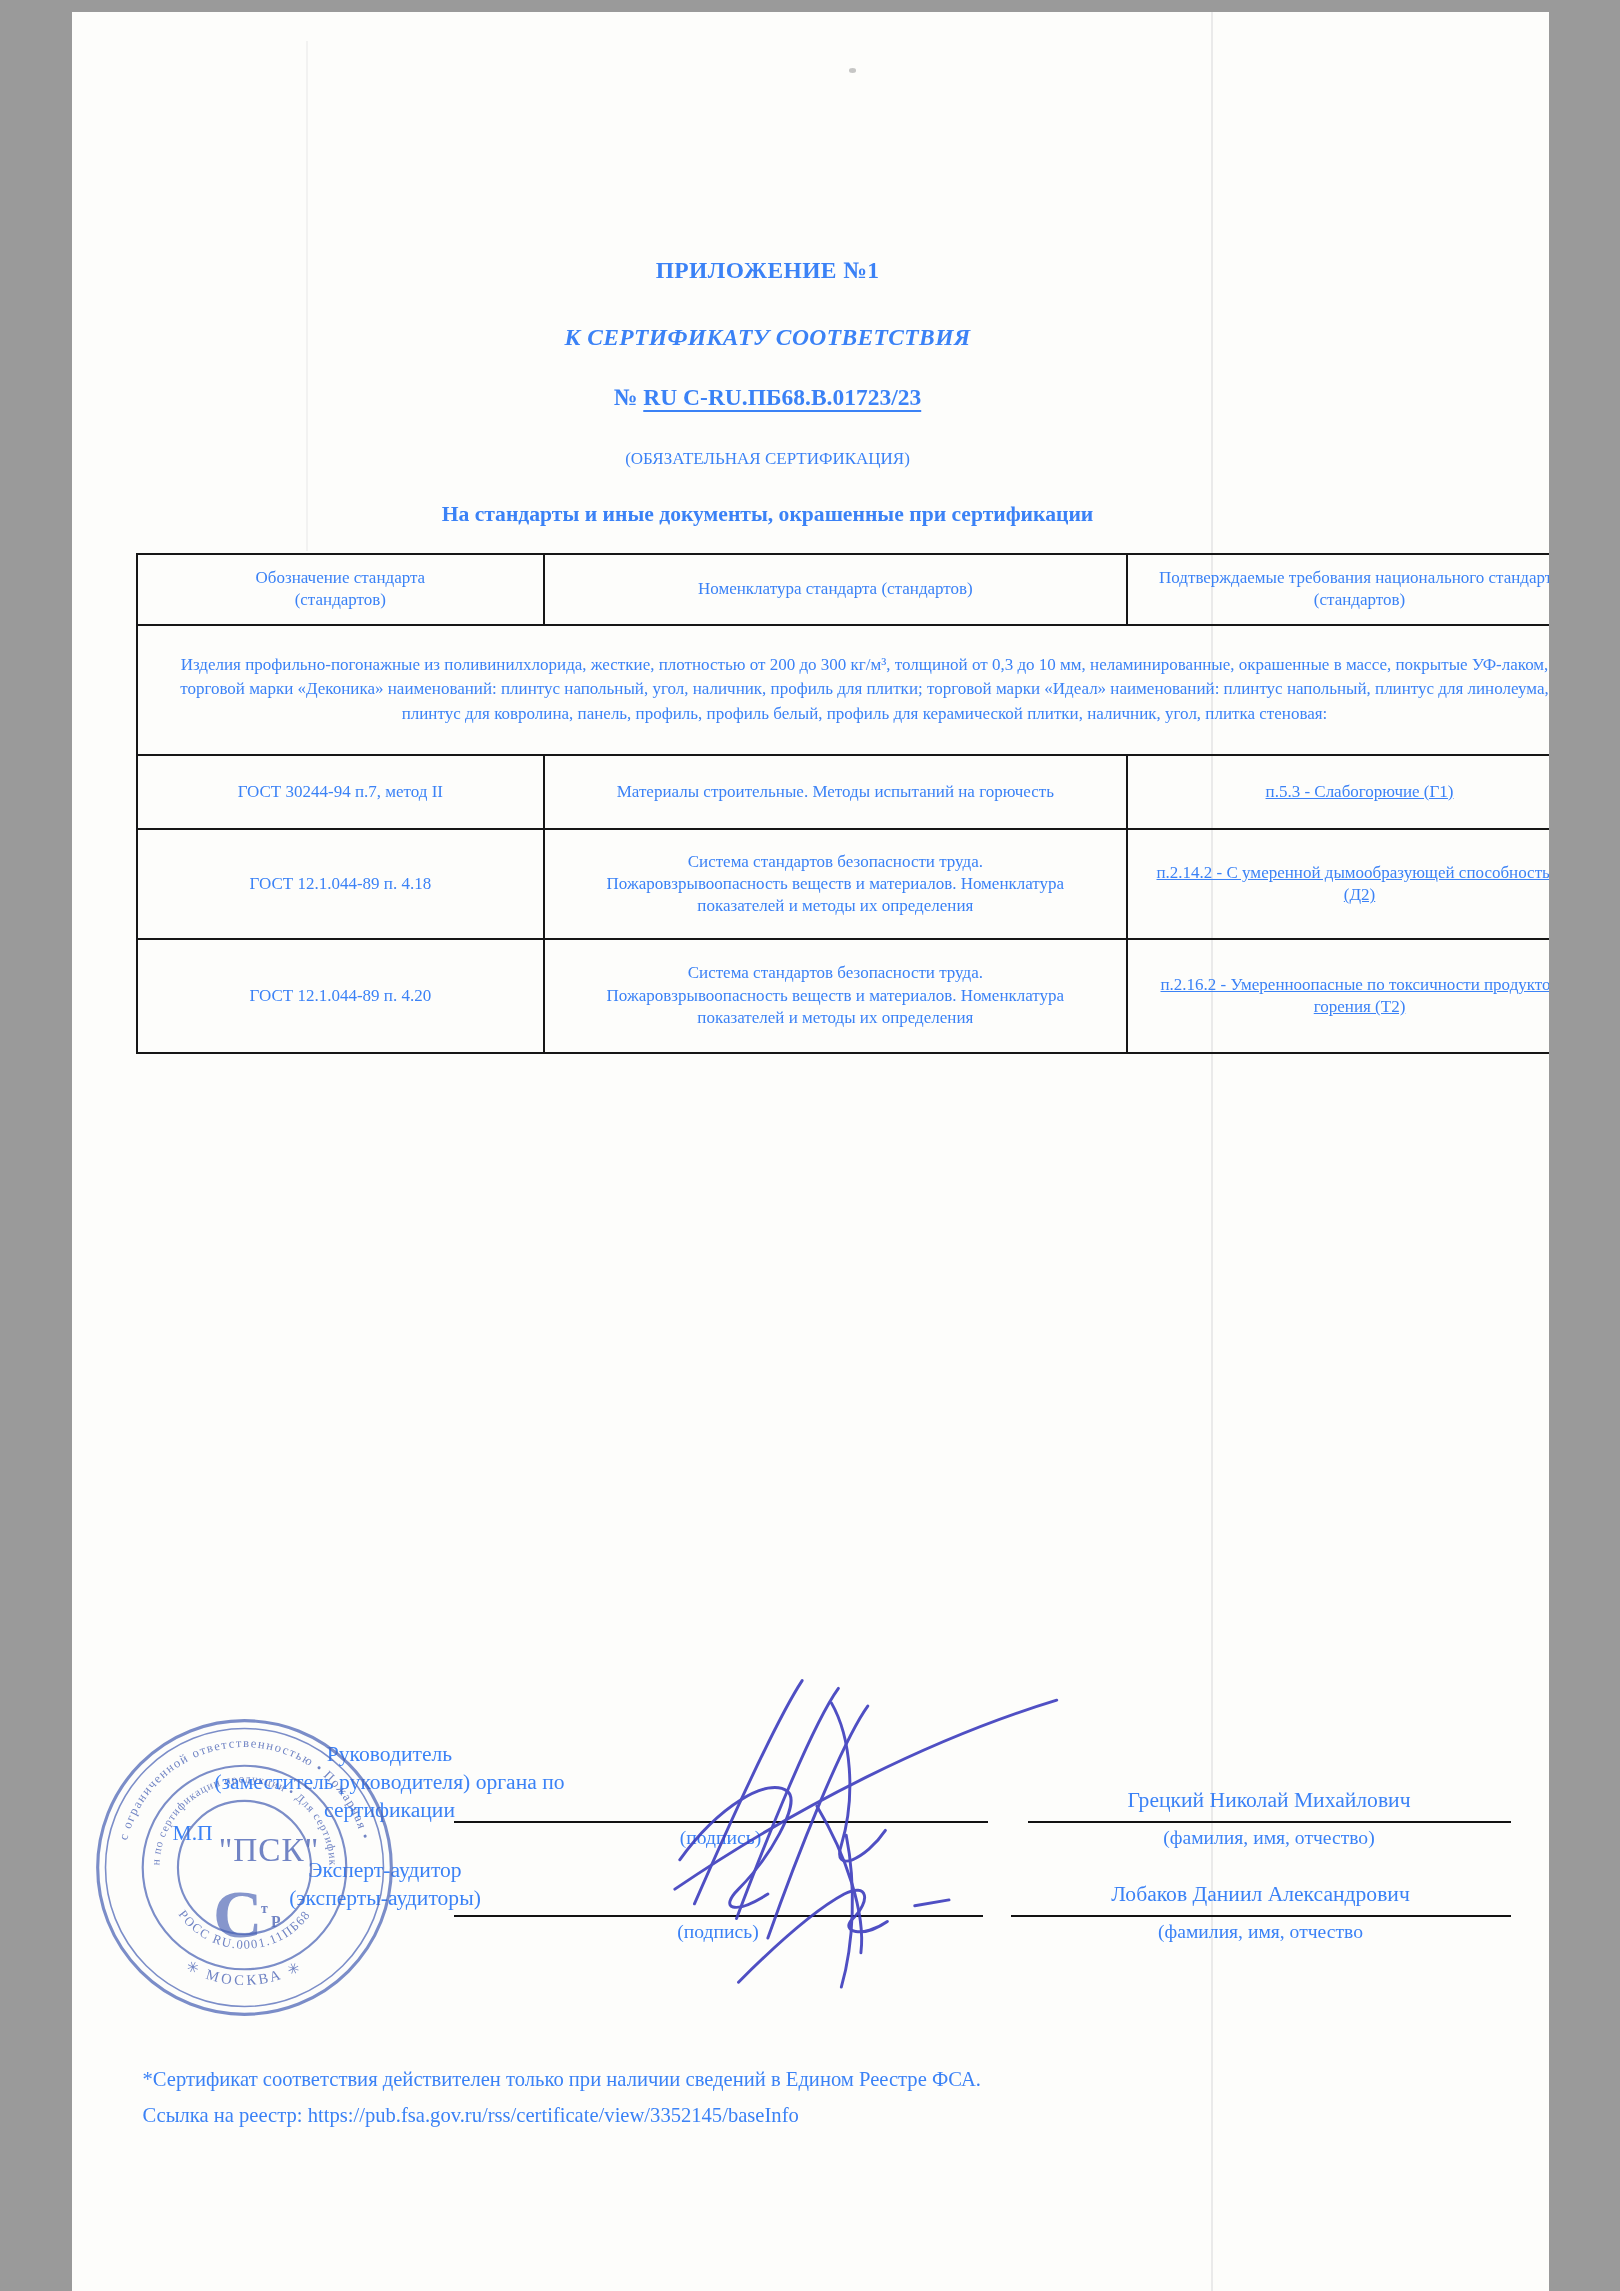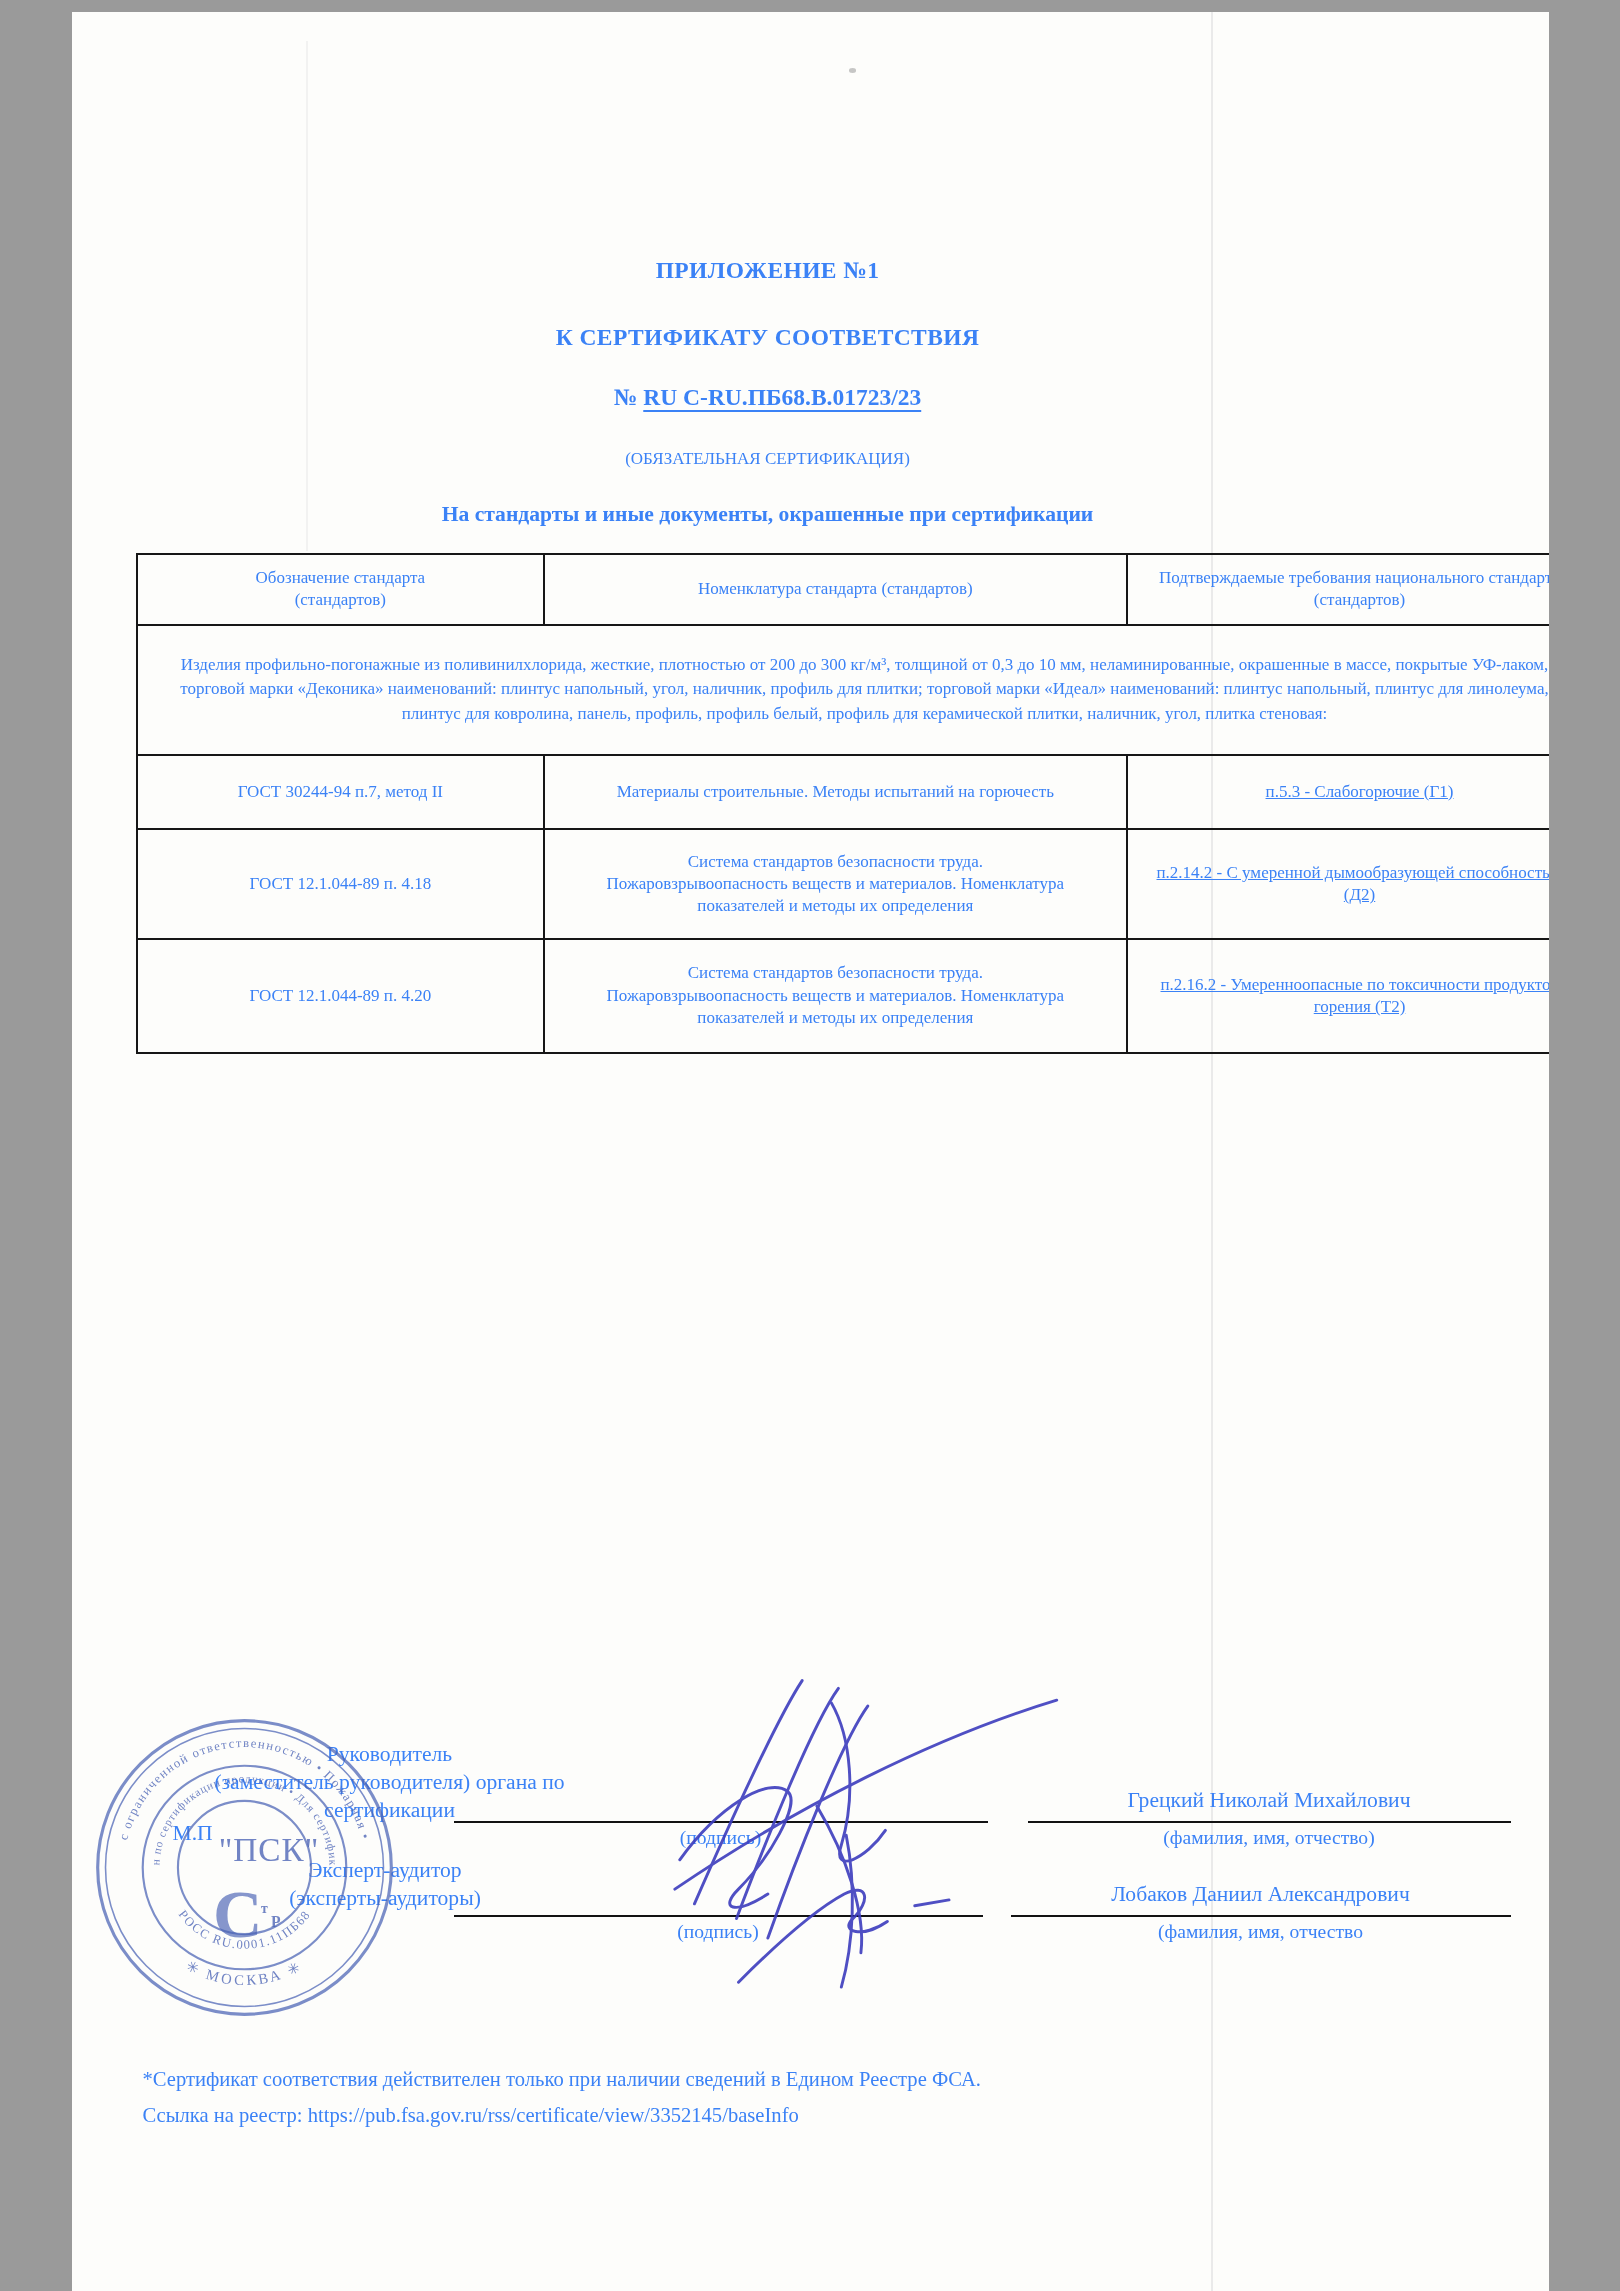--- a/index.html
+++ b/index.html
@@ -9,21 +9,21 @@
     overflow:hidden;margin:12px auto;
   }
   
   .artifact-v1{position:absolute;left:1139px;top:0;width:2px;height:2292px;background:rgba(185,185,192,.28);}
   .artifact-v2{position:absolute;left:234px;top:29px;width:2px;height:510px;background:rgba(195,195,198,.18);}
   .artifact-dot{position:absolute;left:777px;top:56px;width:7.8px;height:4.9px;border-radius:50%;background:rgba(130,130,130,.45);}
 
   
   .head-block{position:absolute;left:64px;width:1264px;text-align:center;}
   .t1{top:245px;font-size:23.5px;font-weight:bold;letter-spacing:0.4px;}
-  .t2{top:312px;font-size:23.5px;font-weight:bold;letter-spacing:0.4px;}
+  .t2{top:312px;font-size:23.5px;font-weight:bold;letter-spacing:0.4px;font-style:italic;}
   .t3{top:372px;font-size:23.5px;font-weight:bold;}
   .t3 .num{ text-decoration:underline;text-decoration-thickness:2px;text-underline-offset:4.9px;}
   .t4{top:437px;font-size:17px;}
   .t5{top:490px;font-size:21.6px;font-weight:bold;}
 
   
   table.standards{position:absolute;left:64px;top:541px;width:1458px;border-collapse:collapse;font-size:17px;}
   table.standards th,table.standards td{
     border:2px solid #161616;text-align:center;vertical-align:middle;
     padding:3.9px 9.8px;line-height:1.32;font-weight:normal;

